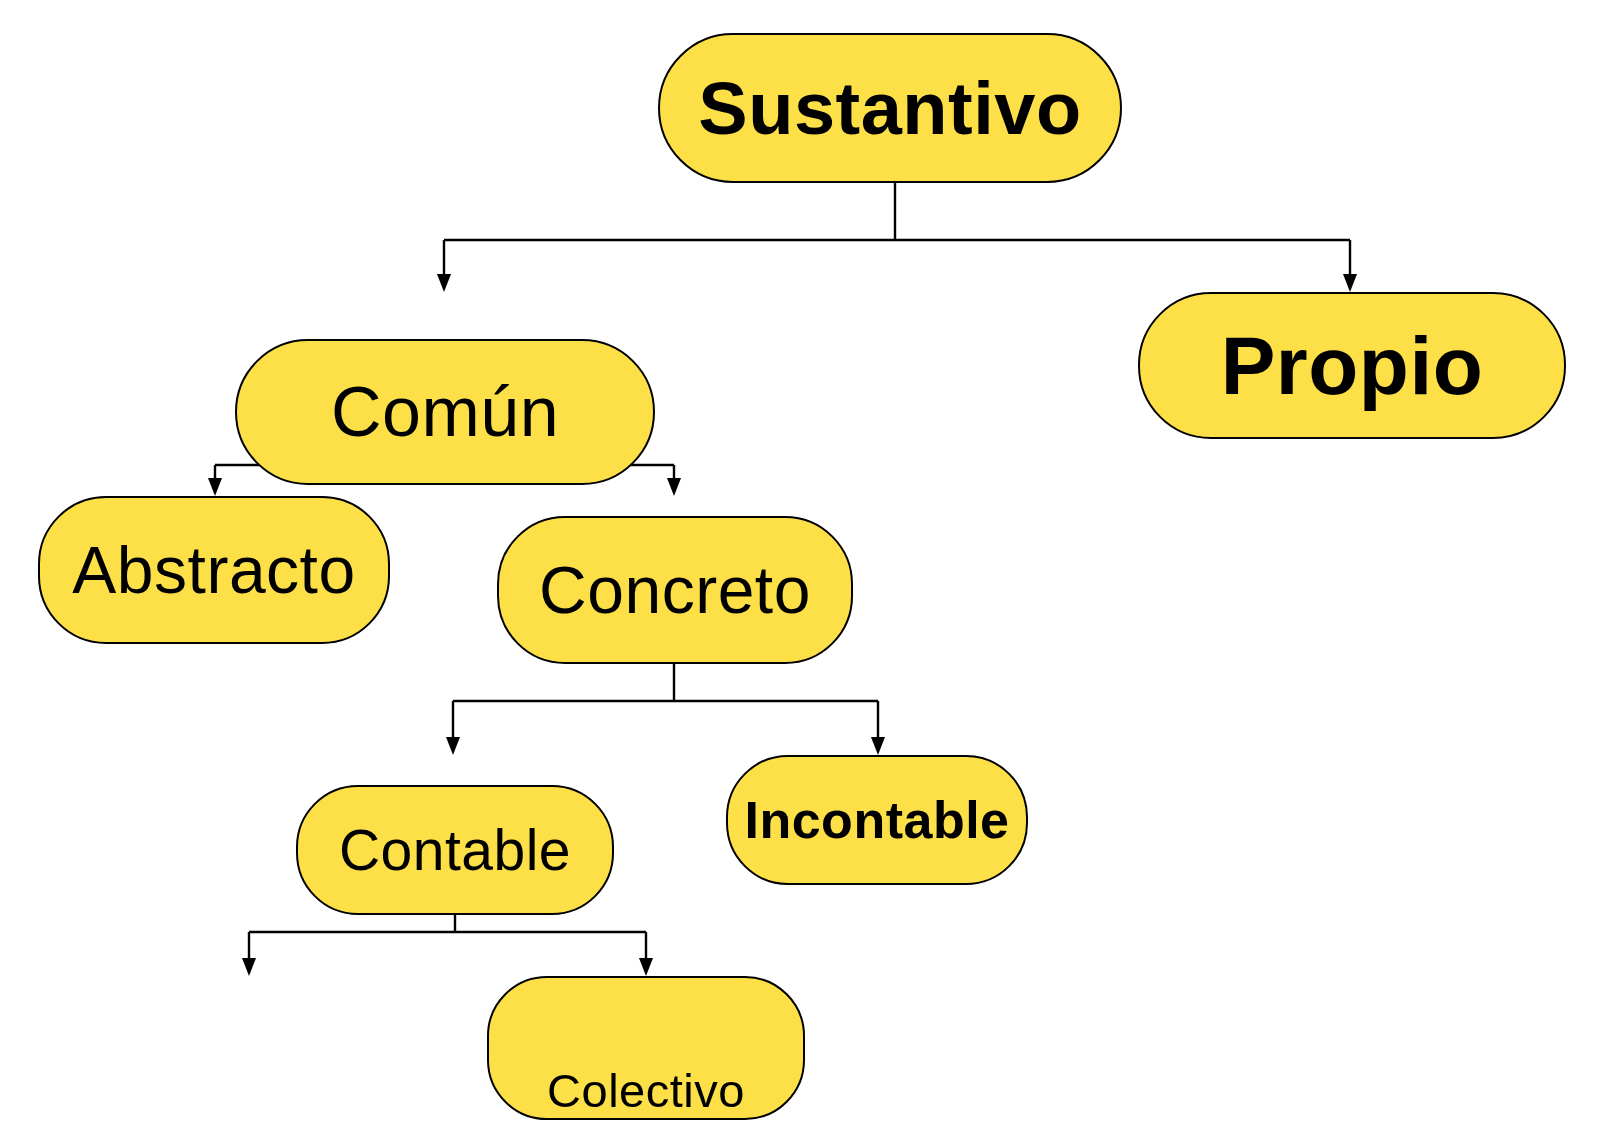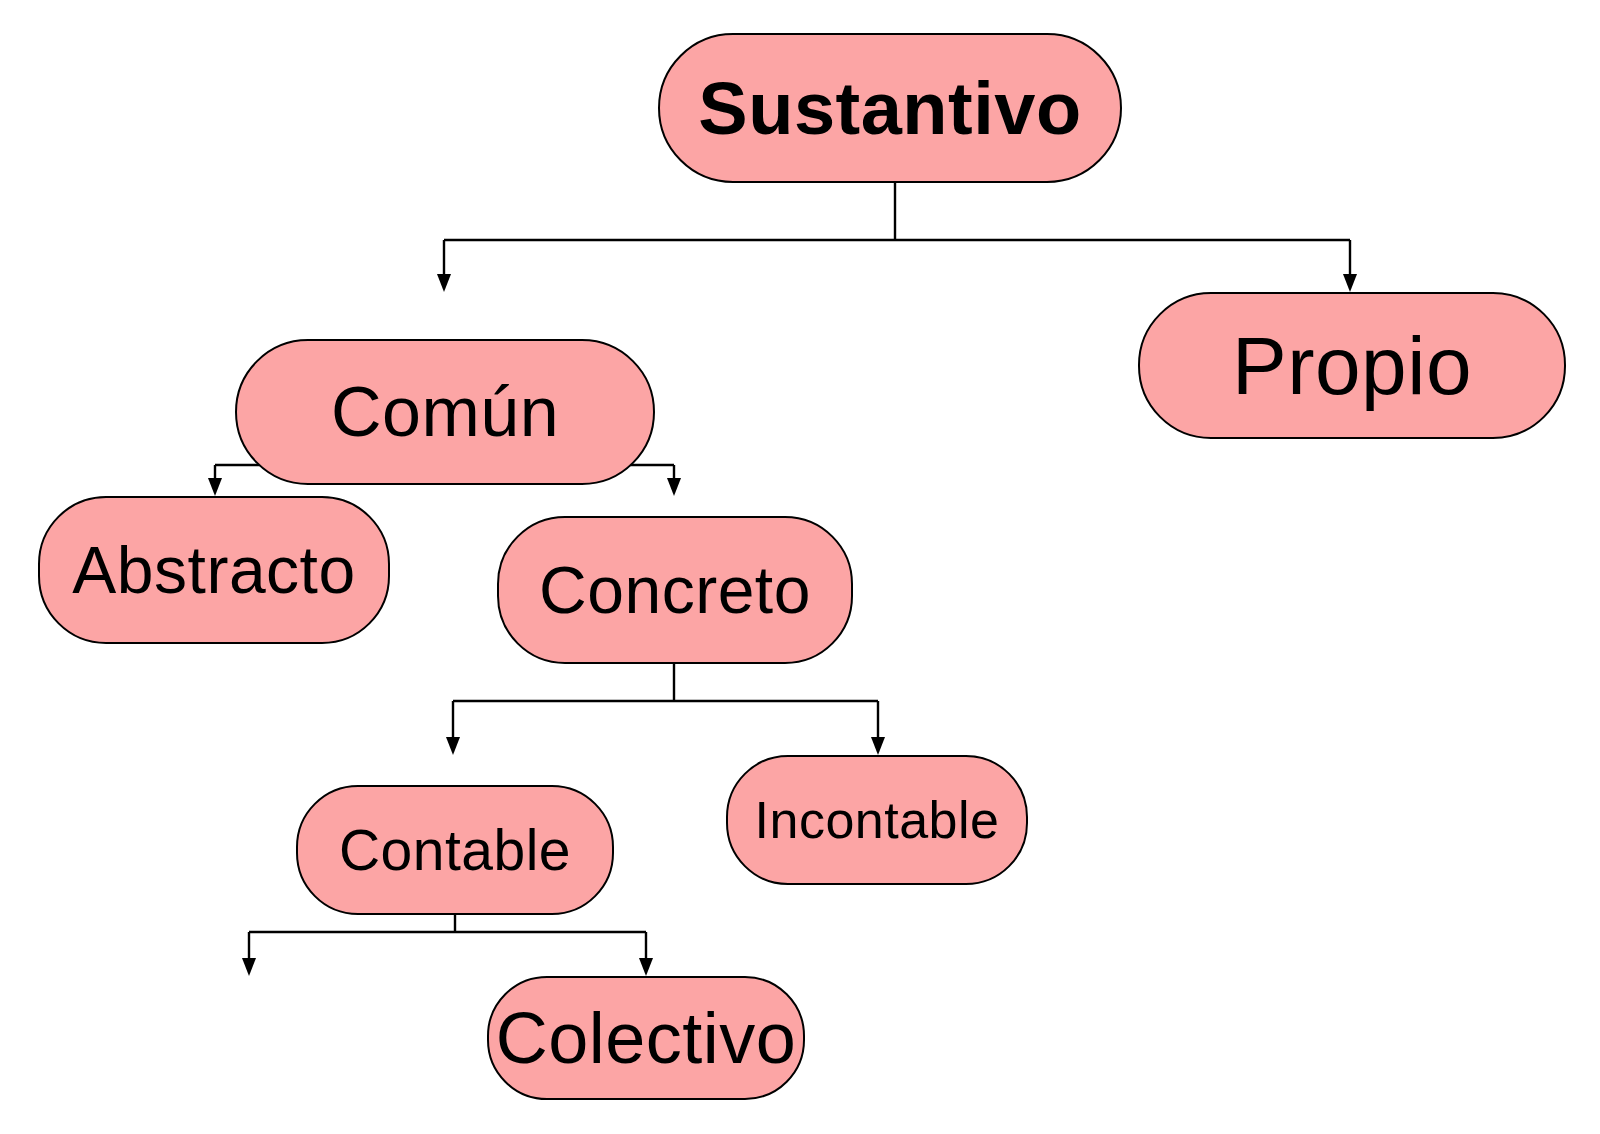--- a/index.html
+++ b/index.html
@@ -30,21 +30,21 @@
   .edges polygon {
     fill: var(--stroke, #000000);
     stroke: none;
   }
   .node {
     position: absolute;
     display: flex;
     align-items: center;
     justify-content: center;
     box-sizing: border-box;
-    background: #fca5a5;
+    background: #fde047;
     border: 2.5px solid var(--stroke, #000000);
     color: var(--text, #000000);
     white-space: nowrap;
     letter-spacing: 0.5px;
   }
 </style>
 </head>
 <body>
 
 <div class="canvas">
@@ -77,38 +77,38 @@
   </svg>
 
   <div class="node" style="left:658px; top:33px; width:464px; height:150px; border-radius:76px; font-size:74px; font-weight:bold;">
     <span>Sustantivo</span>
   </div>
 
   <div class="node" style="left:235px; top:292px; width:420px; height:146px; border-radius:73px; font-size:70px;margin-top:47px;">
     <span>Común</span>
   </div>
 
-  <div class="node" style="left:1138px; top:292px; width:428px; height:147px; border-radius:73px; font-size:82px;">
+  <div class="node" style="left:1138px; top:292px; width:428px; height:147px; border-radius:73px; font-size:82px;font-weight:bold;">
     <span>Propio</span>
   </div>
 
   <div class="node" style="left:38px; top:496px; width:352px; height:148px; border-radius:68px; font-size:66px;">
     <span>Abstracto</span>
   </div>
 
   <div class="node" style="left:497px; top:516px; width:356px; height:148px; border-radius:68px; font-size:66px;">
     <span>Concreto</span>
   </div>
 
   <div class="node" style="left:296px; top:755px; width:318px; height:130px; border-radius:62px; font-size:57px;margin-top:30px;">
     <span>Contable</span>
   </div>
 
-  <div class="node" style="left:726px; top:755px; width:302px; height:130px; border-radius:62px; font-size:52px;">
+  <div class="node" style="left:726px; top:755px; width:302px; height:130px; border-radius:62px; font-size:52px;font-weight:bold;">
     <span>Incontable</span>
   </div>
 
 
-  <div class="node" style="left:487px; top:976px; width:318px; height:124px; border-radius:60px; font-size:72px;">
+  <div class="node" style="left:487px; top:976px; width:318px; height:144px; border-radius:60px; font-size:47px;align-items:flex-end;">
     <span>Colectivo</span>
   </div>
 
 </div>
 
 </body></html>

